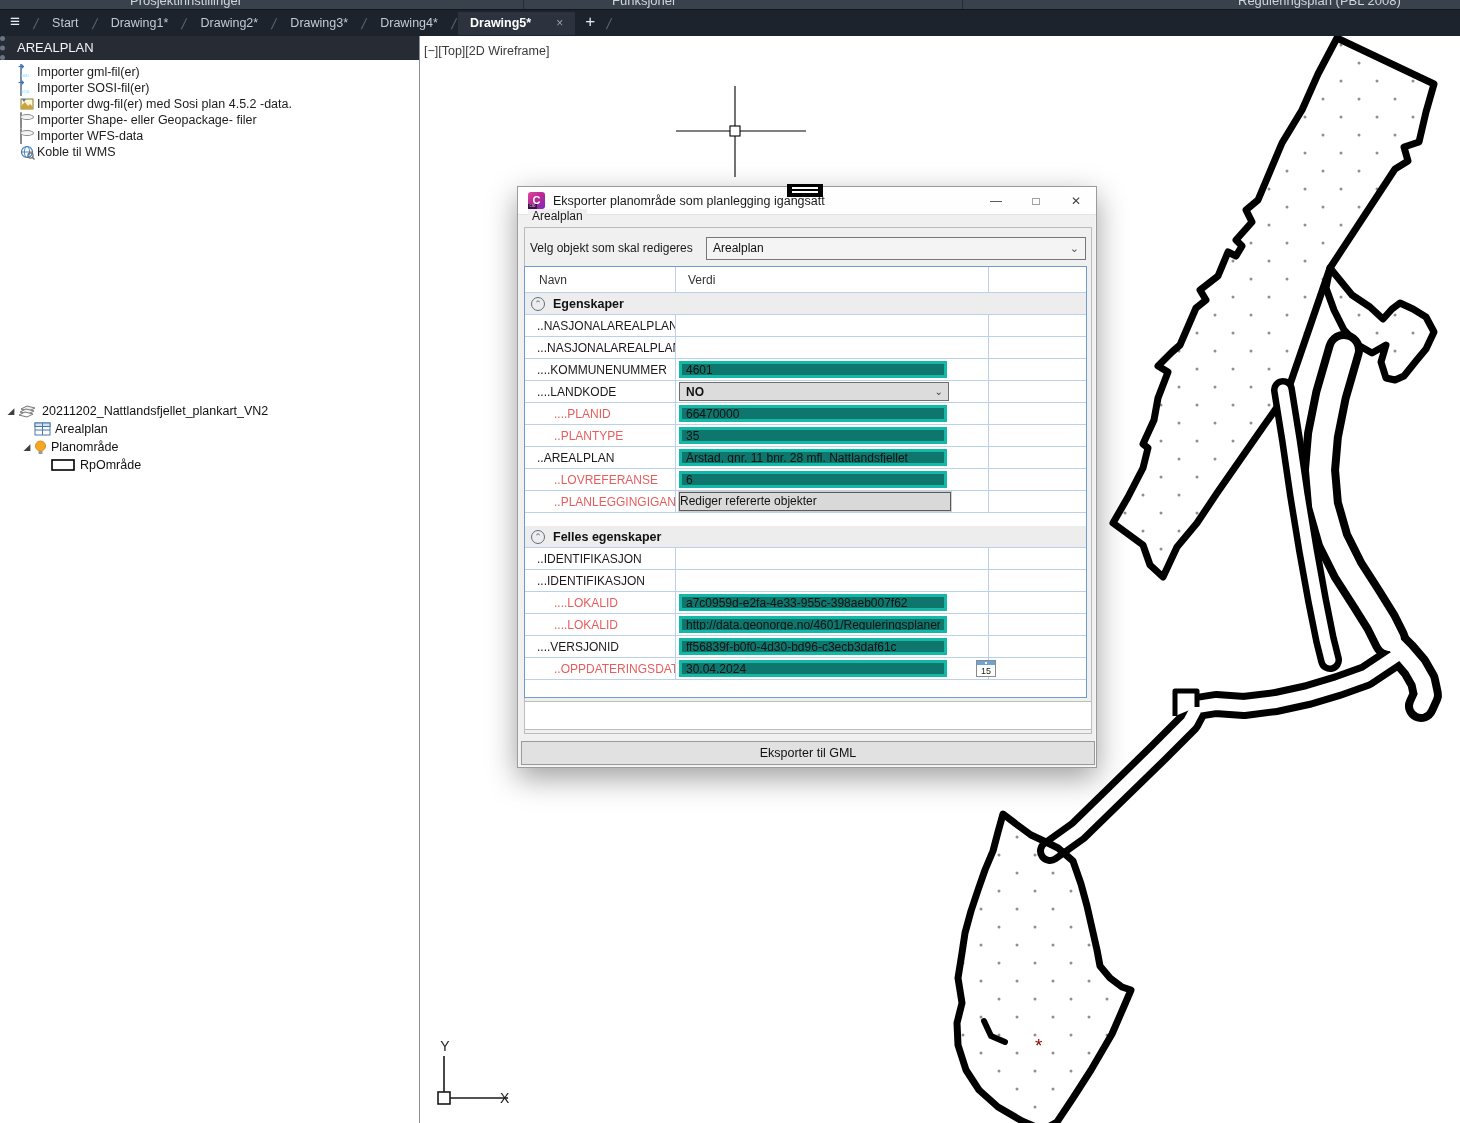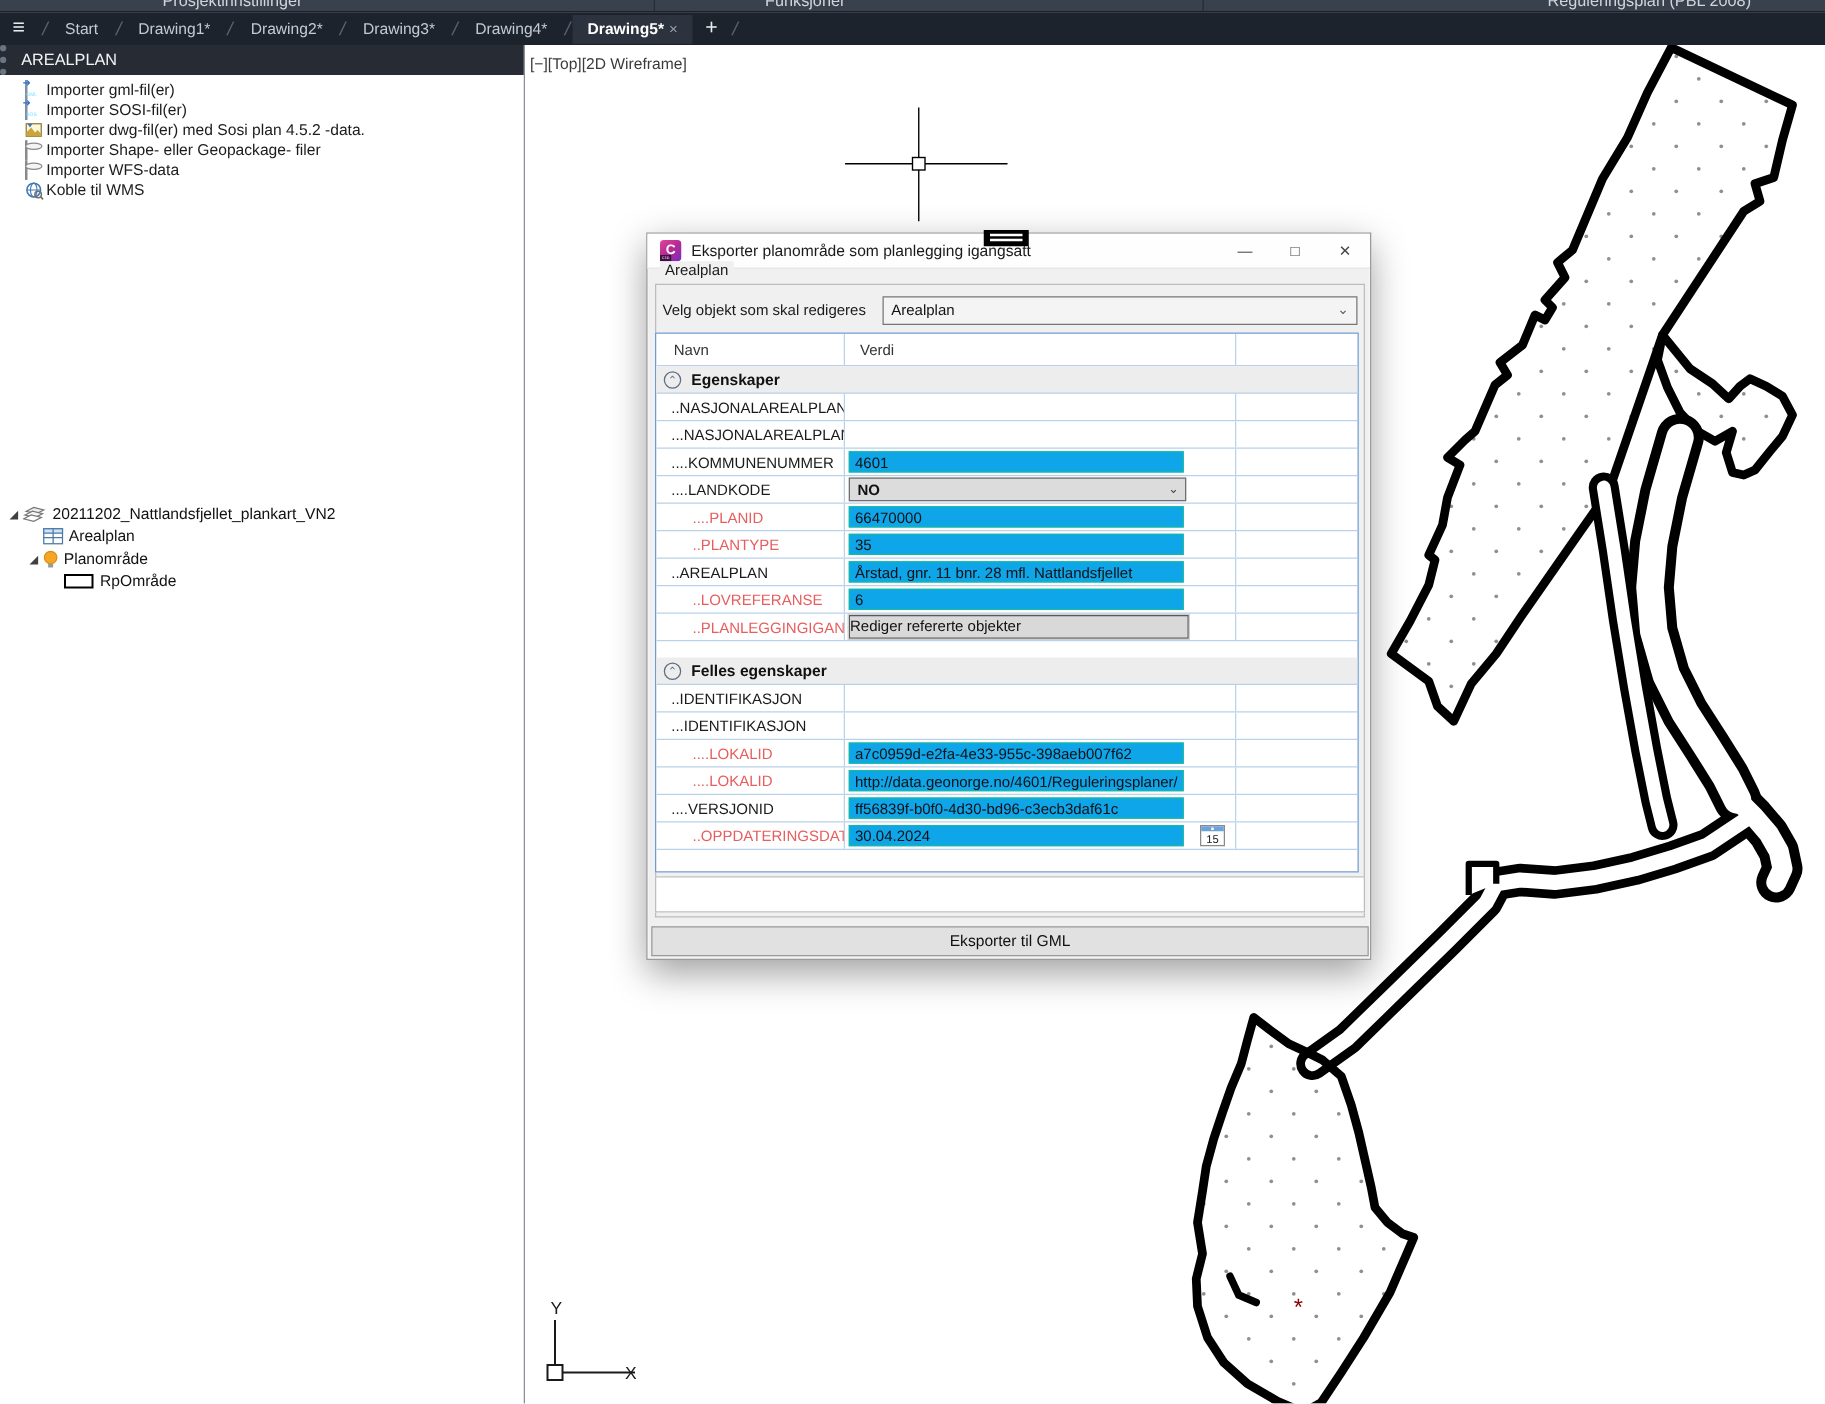--- a/index.html
+++ b/index.html
@@ -9,21 +9,21 @@
   
   #ribbon{position:absolute;left:0;top:0;width:1460px;height:10px;background:#39414d;overflow:hidden;border-bottom:1px solid #12161c;}
   #ribbon .rlbl{position:absolute;top:-7px;color:#cfd5dd;font-size:13px;white-space:nowrap;}
   #ribbon .rsep{position:absolute;top:0;width:1px;height:10px;background:#262c35;}
 
   
   #tabbar{position:absolute;left:0;top:10px;width:1460px;height:26px;background:#1d232c;display:flex;align-items:center;}
   #tabbar .burger{color:#e8ebef;font-size:17px;padding:0 12px 2px 10px;cursor:pointer;}
   .tabslash{color:#5a6372;font-size:15px;padding:0 2px;transform:skewX(-12deg);}
   .dtab{color:#c3cad4;font-size:12.5px;padding:4px 12px 5px;white-space:nowrap;cursor:pointer;}
-  .dtab.active{background:#2c333f;color:#fff;font-weight:bold;display:flex;align-items:center;gap:4px;}
+  .dtab.active{background:#2c333f;color:#fff;font-weight:bold;display:flex;align-items:center;gap:25px;}
   .dtab .closex{color:#97a0ac;font-weight:normal;font-size:12px;}
   .plustab{color:#e8ebef;font-size:17px;padding:0 10px 2px;cursor:pointer;}
 
   
   #palette{position:absolute;left:0;top:36px;width:420px;height:1087px;background:#fff;border-right:1px solid #8a8f96;}
   #palette-title{position:absolute;left:0;top:0;width:100%;height:24px;background:#272c34;color:#f2f4f6;font-size:13px;line-height:24px;padding-left:12px;border-left:5px dotted #6b7482;}
   #actions{position:absolute;left:0;top:28px;width:100%;}
   .act{display:flex;align-items:center;height:16px;padding-left:20px;font-size:12.5px;color:#1c1c1c;cursor:pointer;white-space:nowrap;}
   .act .aicon{width:15px;height:14px;margin-right:2px;flex:0 0 15px;}
   #searchrow{position:absolute;left:0;top:336px;width:100%;height:26px;border-left:4px dotted #c4c8cd;}
@@ -62,25 +62,25 @@
   .thead .h1{width:151px;border-right:1px solid #b9d1ea;padding:6px 0 0 14px;}
   .thead .h2{width:313px;border-right:1px solid #b9d1ea;padding:6px 0 0 12px;}
   .sechdr{display:flex;align-items:center;height:22px;background:#ededed;border-bottom:1px solid #b9d1ea;}
   .secico{width:14px;height:14px;border:1.4px solid #5d6f82;border-radius:50%;margin:0 8px 0 6px;color:#5d6f82;font-size:9px;line-height:12px;text-align:center;}
   .sechdr b{font-size:12.5px;color:#111;}
   .prow{display:flex;height:22px;border-bottom:1px solid #b9d1ea;}
   .pname{width:151px;border-right:1px solid #b9d1ea;font-size:12px;color:#1a1a1a;padding:4px 0 0 12px;white-space:nowrap;overflow:hidden;}
   .pname.red{color:#e85d5d;padding-left:29px;}
   .pval{width:313px;border-right:1px solid #b9d1ea;position:relative;}
   .pextra{flex:1;}
-  .vinput{position:absolute;left:3px;top:2px;width:268px;height:17px;border:1px solid #14b8a6;background:#0ea5e9;font-size:12px;color:#111;padding:0 4px;}
+  .vinput{position:absolute;left:3px;top:2px;width:268px;height:17px;border:3px solid #14b8a6;background:#0f766e;font-size:12px;color:#111;padding:0 4px;}
   .vselect{position:absolute;left:3px;top:1px;width:270px;height:19px;border:1px solid #6e6e6e;background:#dcdcdc;font-size:12px;font-weight:bold;color:#111;line-height:18px;padding-left:6px;cursor:pointer;}
   .vselect .chev{position:absolute;right:5px;top:0;color:#444;font-size:10px;font-weight:normal;}
   .vbutton{position:absolute;left:3px;top:1px;width:272px;height:19px;border:1px solid #5a5a5a;outline:1px solid #cfcfcf;background:#d9d9d9;font-size:12px;color:#111;text-align:left;line-height:17px;cursor:pointer;}
-  .vcal{position:absolute;left:284px;top:2px;width:20px;height:17px;border:1px solid #8a8a8a;background:#fff;cursor:pointer;font-size:9px;color:#222;text-align:center;line-height:20px;}
+  .vcal{position:absolute;left:300px;top:2px;width:20px;height:17px;border:1px solid #8a8a8a;background:#fff;cursor:pointer;font-size:9px;color:#222;text-align:center;line-height:20px;}
   .vcal:before{content:"";position:absolute;left:0;top:0;width:100%;height:4px;background:#6ea3d8;}
   .vcal:after{content:"";position:absolute;left:8px;top:1px;width:2px;height:2px;background:#fff;}
   .tgap{height:13px;}
   #emptybox{position:absolute;left:6px;top:514px;width:568px;height:29px;background:#fff;border:1px solid #bdbdbd;}
   #exportbtn{position:absolute;left:3px;top:554px;width:574px;height:24px;background:#e1e1e1;border:1px solid #9a9a9a;font-size:12.5px;color:#111;text-align:center;line-height:22px;cursor:pointer;}
 
   
   .fico{position:relative;width:13px;height:14px;background:#fff;border:1px solid #7f8fa6;}
   .fico .band{position:absolute;left:0;bottom:1px;width:100%;height:5px;color:#7fe3ff;font-size:4px;line-height:5px;text-align:center;background:#123;}
   .fico .arr{position:absolute;left:-3px;top:-2px;color:#2d6fd2;font-size:8px;line-height:8px;}

